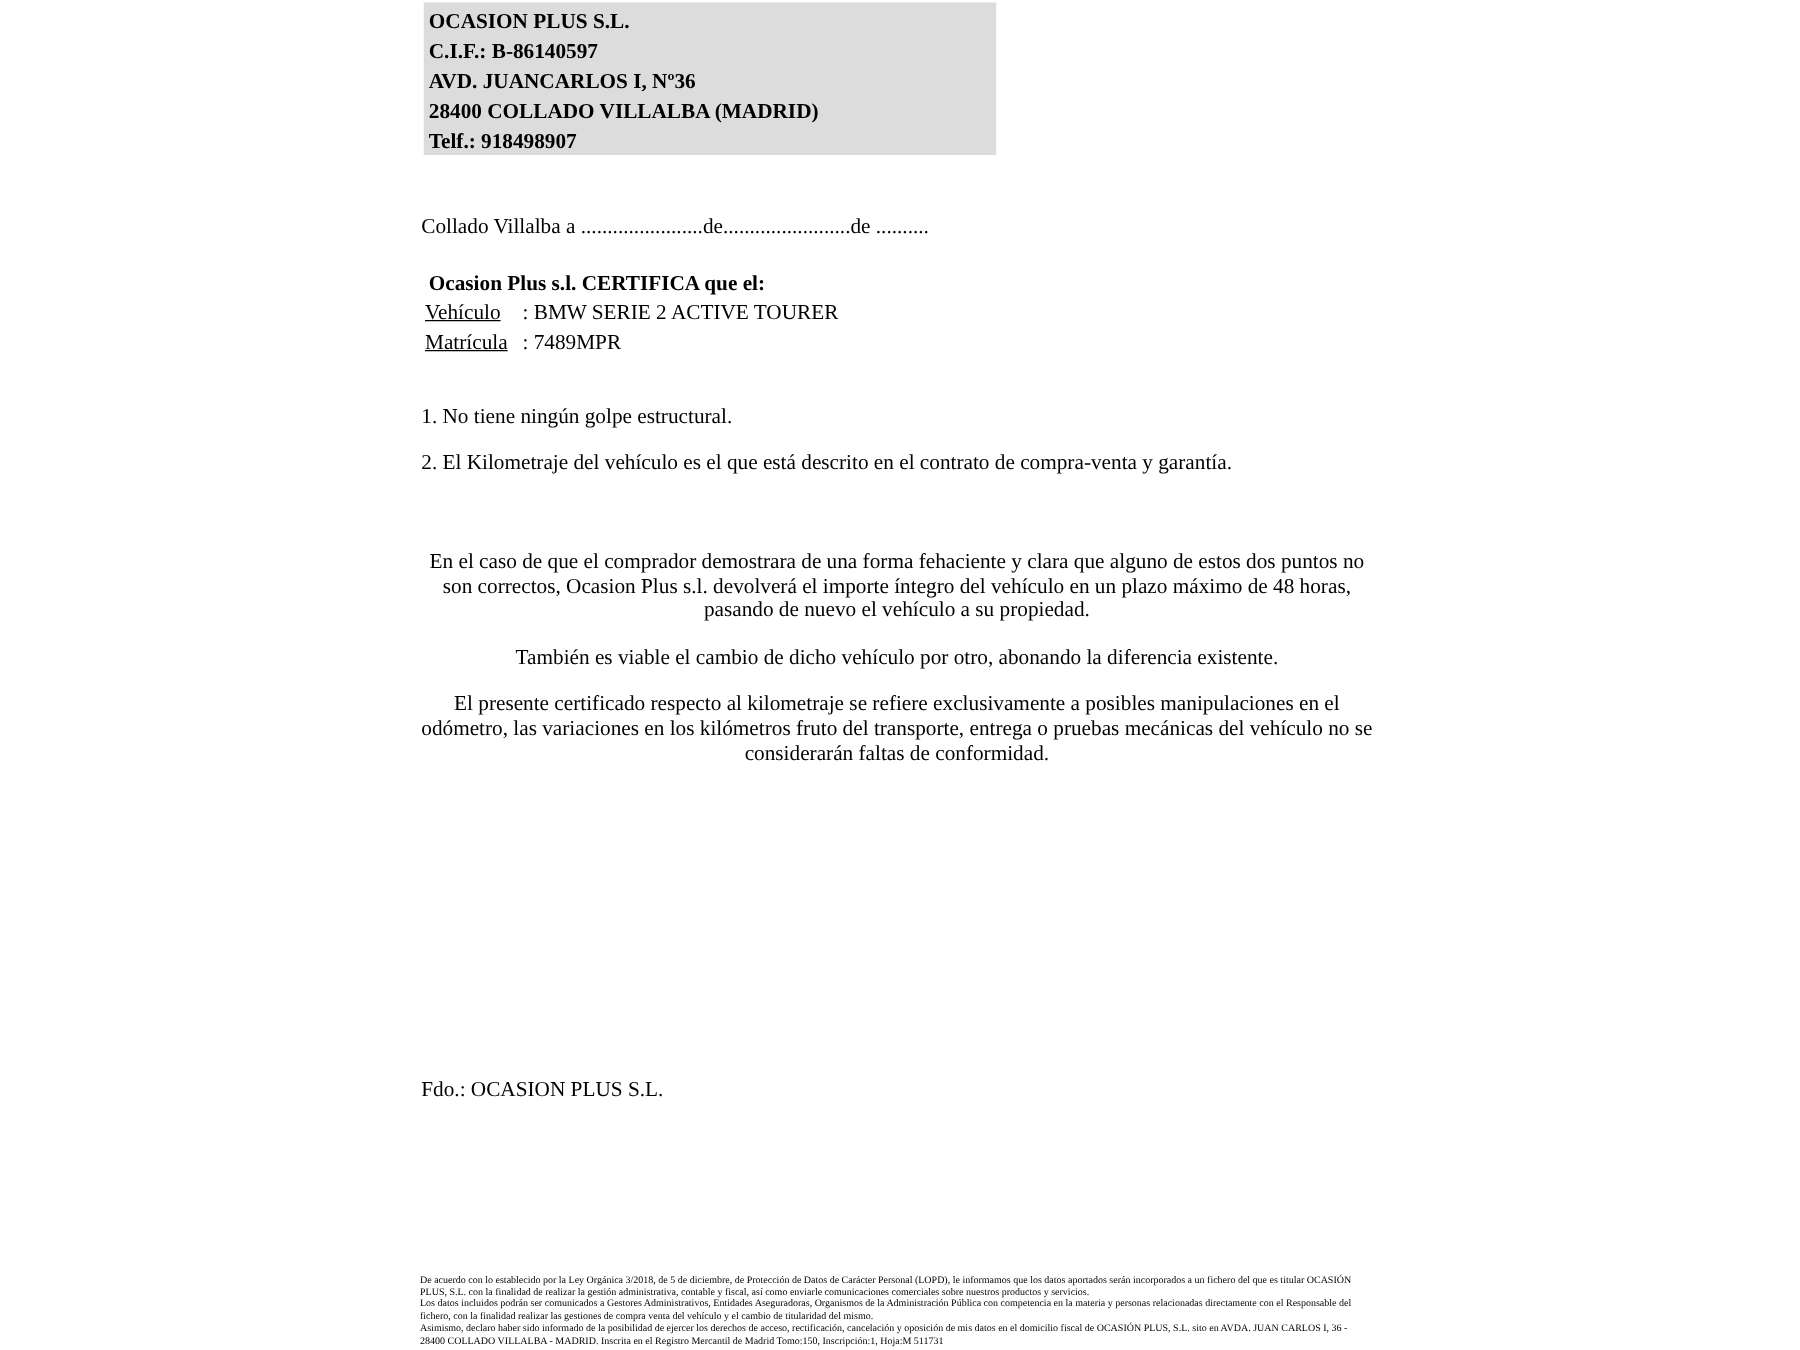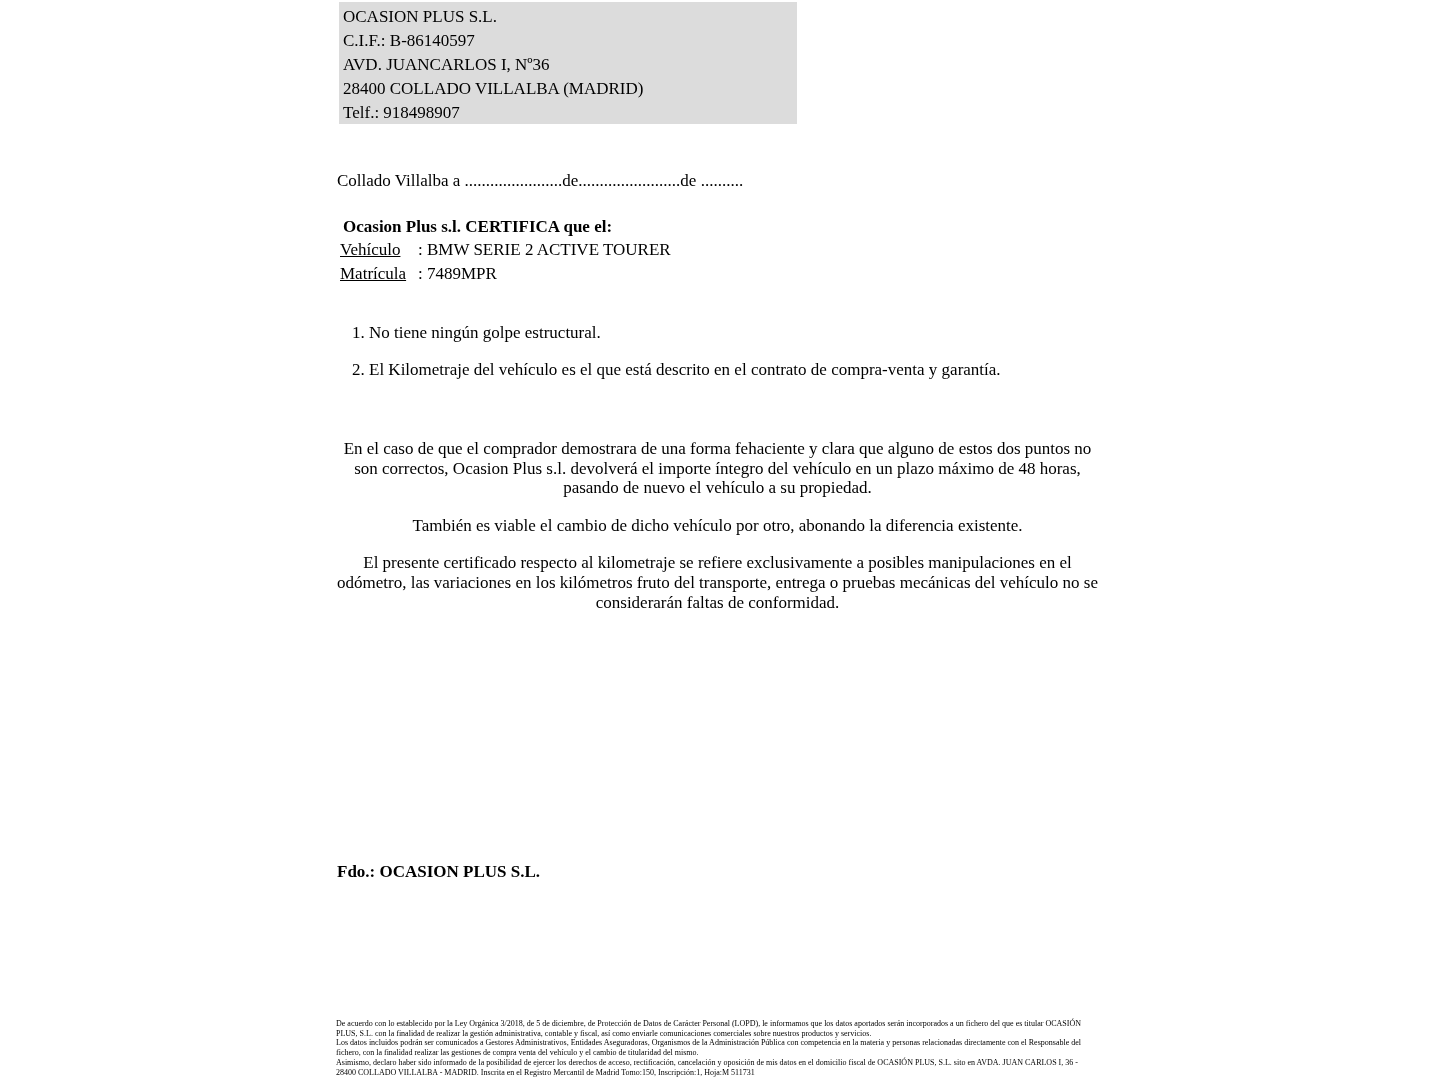--- a/index.html
+++ b/index.html
@@ -17,21 +17,21 @@
     height: 1080px;
     background: #ffffff;
   }
   .company-box {
     position: absolute;
     left: 339px;
     top: 2px;
     width: 458px;
     height: 122px;
     padding: 3px 6px 0 4px;
-    font-weight: normal;
+    font-weight: bold;
     font-size: 17px;
     line-height: 24px;
     background: #dcdcdc;
   }
   .date-line {
     position: absolute;
     left: 337px;
     top: 171px;
     width: 760px;
     text-align: left;
@@ -47,21 +47,21 @@
     line-height: 23.3px;
   }
   .cert-intro { padding-left: 3px; font-weight: bold; }
   .label-col {
     display: inline-block;
     width: 78px;
   }
   .underlined { text-decoration: underline; margin-top: 44px; }
   .points-block {
     position: absolute;
-    left: 352px;
+    left: 337px;
     top: 323px;
     width: 761px;
     font-size: 17px;
     line-height: 20px;
   }
   .points-block .point { margin-bottom: 17px; }
   .paragraphs-block {
     position: absolute;
     left: 337px;
     top: 439px;
@@ -70,21 +70,20 @@
     line-height: 19.6px;
     text-align: center;
   }
   .paragraphs-block .para { margin-bottom: 18px; }
   .signature-line {
     position: absolute;
     left: 337px;
     top: 862px;
     font-size: 17px;
     line-height: 20px;
-    font-weight: bold;
   }
   .legal-footer {
     position: absolute;
     left: 336px;
     top: 1019px;
     width: 762px;
     font-size: 8px;
     line-height: 9.7px;
   }
 </style>

